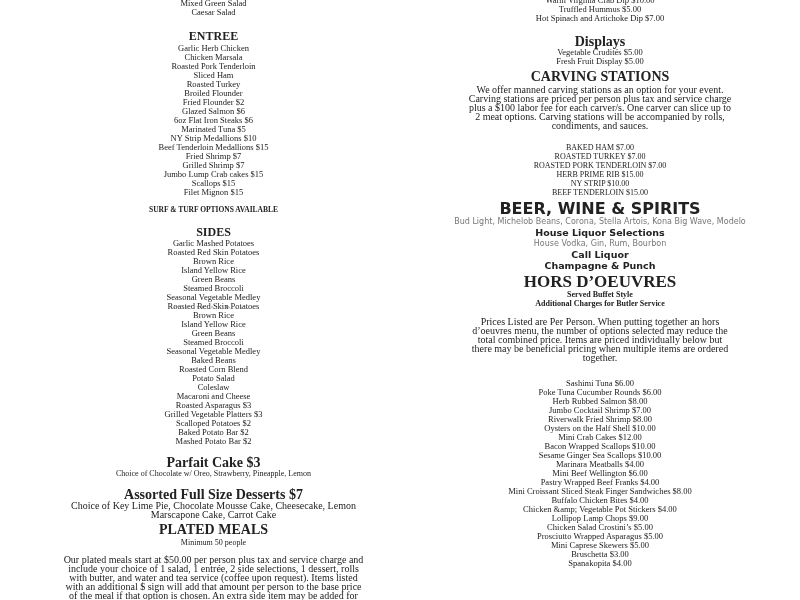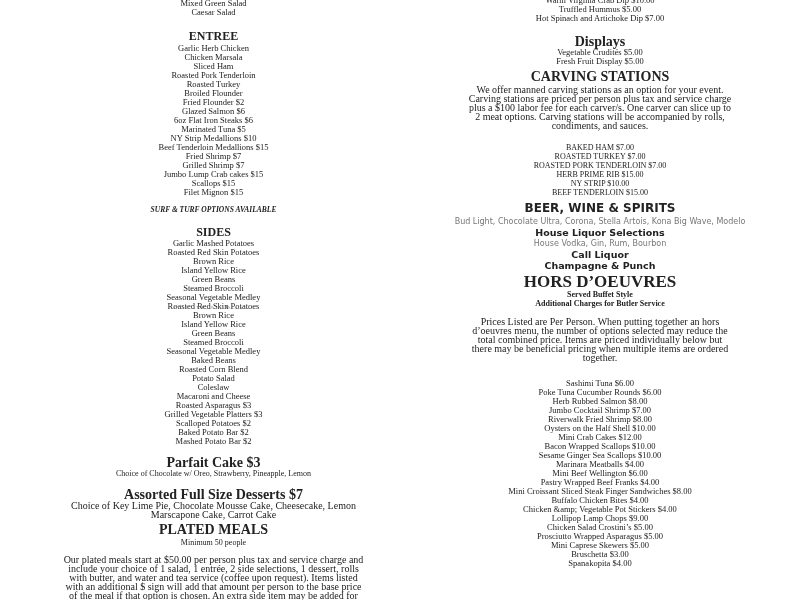--- a/index.html
+++ b/index.html
@@ -5,57 +5,57 @@
   html, body { margin: 0; padding: 0; background: #ffffff; }
   body { width: 800px; height: 600px; overflow: hidden; position: relative; color: #222; }
   .col { position: absolute; top: 0; text-align: center; font-family: "Liberation Serif", serif; }
   .left { left: 16px; width: 395px; }
   .right { left: 400px; width: 400px; }
   .item { font-size: 8.5px; line-height: 9px; margin: 0; }
   .h-lg { font-size: 14px; font-weight: bold; line-height: 16px; margin: 0; }
   .h-md { font-size: 14px; font-weight: bold; line-height: 13px; margin: 0; }
   .note-bold { font-size: 8px; font-weight: bold; line-height: 10px; margin: 0; }
   .para { font-size: 10px; line-height: 9px; margin: 0 auto; }
-  .sans-h { font-family: "DejaVu Sans", sans-serif; font-weight: bold; font-size: 12px; line-height: 15px; margin: 0; }
+  .sans-h { font-family: "DejaVu Sans", sans-serif; font-weight: bold; font-size: 16px; line-height: 15px; margin: 0; }
   .sans-sub { font-family: "DejaVu Sans", sans-serif; font-weight: bold; font-size: 9.5px; line-height: 11px; margin: 0; color: #222; }
   .sans-txt { font-family: "DejaVu Sans", sans-serif; font-size: 8px; line-height: 11px; margin: 0; color: #777; }
   .overlap-wrap { position: relative; height: 9px; }
   .overlap-ghost { position: absolute; left: 0; right: 0; top: 3px; font-size: 8.5px; line-height: 9px; color: #888; clip-path: inset(0 0 55% 0); }
 </style>
 </head>
 <body>
 
 <div class="col left" style="top:-1px;">
   <div>
     <p class="item">Mixed Green Salad</p>
     <p class="item">Caesar Salad</p>
   </div>
   <div style="height:12px"></div>
   <p class="h-md" style="font-size:12px;line-height:15px;">ENTREE</p>
   <div id="entree-list">
       <p class="item">Garlic Herb Chicken</p>
       <p class="item">Chicken Marsala</p>
+      <p class="item">Roasted Pork Tenderloin</p>
       <p class="item">Sliced Ham</p>
-      <p class="item">Roasted Pork Tenderloin</p>
       <p class="item">Roasted Turkey</p>
       <p class="item">Broiled Flounder</p>
       <p class="item">Fried Flounder $2</p>
       <p class="item">Glazed Salmon $6</p>
       <p class="item">6oz Flat Iron Steaks $6</p>
       <p class="item">Marinated Tuna $5</p>
       <p class="item">NY Strip Medallions $10</p>
       <p class="item">Beef Tenderloin Medallions $15</p>
       <p class="item">Fried Shrimp $7</p>
       <p class="item">Grilled Shrimp $7</p>
       <p class="item">Jumbo Lump Crab cakes $15</p>
       <p class="item">Scallops $15</p>
       <p class="item">Filet Mignon $15</p>
     </div>
   <div style="height:8px"></div>
-  <p class="note-bold" style="font-size:7.5px;font-style:italic;">SURF &amp; TURF OPTIONS AVAILABLE</p>
+  <p class="note-bold" style="font-size:7.5px;">SURF &amp; TURF OPTIONS AVAILABLE</p>
   <div style="height:10px"></div>
   <p class="h-md" style="font-size:12px;line-height:14px;">SIDES</p>
   <div id="sides-first">
       <p class="item">Garlic Mashed Potatoes</p>
       <p class="item">Roasted Red Skin Potatoes</p>
       <p class="item">Brown Rice</p>
       <p class="item">Island Yellow Rice</p>
       <p class="item">Green Beans</p>
       <p class="item">Steamed Broccoli</p>
     </div>
@@ -113,21 +113,21 @@
   <div id="carving-list">
       <p class="item" style="font-size:8px;">BAKED HAM $7.00</p>
       <p class="item" style="font-size:8px;">ROASTED TURKEY $7.00</p>
       <p class="item" style="font-size:8px;">ROASTED PORK TENDERLOIN $7.00</p>
       <p class="item" style="font-size:8px;">HERB PRIME RIB $15.00</p>
       <p class="item" style="font-size:8px;">NY STRIP $10.00</p>
       <p class="item" style="font-size:8px;">BEEF TENDERLOIN $15.00</p>
     </div>
   <div style="height:4px"></div>
   <p class="sans-h">BEER, WINE &amp; SPIRITS</p>
-  <p class="sans-txt">Bud Light, Chocolate Ultra, Corona, Stella Artois, Kona Big Wave, Modelo</p>
+  <p class="sans-txt">Bud Light, Michelob Beans, Corona, Stella Artois, Kona Big Wave, Modelo</p>
   <p class="sans-sub">House Liquor Selections</p>
   <p class="sans-txt">House Vodka, Gin, Rum, Bourbon</p>
   <p class="sans-sub">Call Liquor</p>
   <p class="sans-sub">Champagne &amp; Punch</p>
   <div style="height:3px"></div>
   <p class="h-lg" style="font-size:17px;">HORS D’OEUVRES</p>
   <p class="note-bold" style="line-height:9px;">Served Buffet Style</p>
   <p class="note-bold" style="line-height:10px;">Additional Charges for Butler Service</p>
   <div style="height:8px"></div>
   <p class="para" style="width:262px;">Prices Listed are Per Person. When putting together an hors d’oeuvres menu, the number of options selected may reduce the total combined price. Items are priced individually below but there may be beneficial pricing when multiple items are ordered together.</p>

